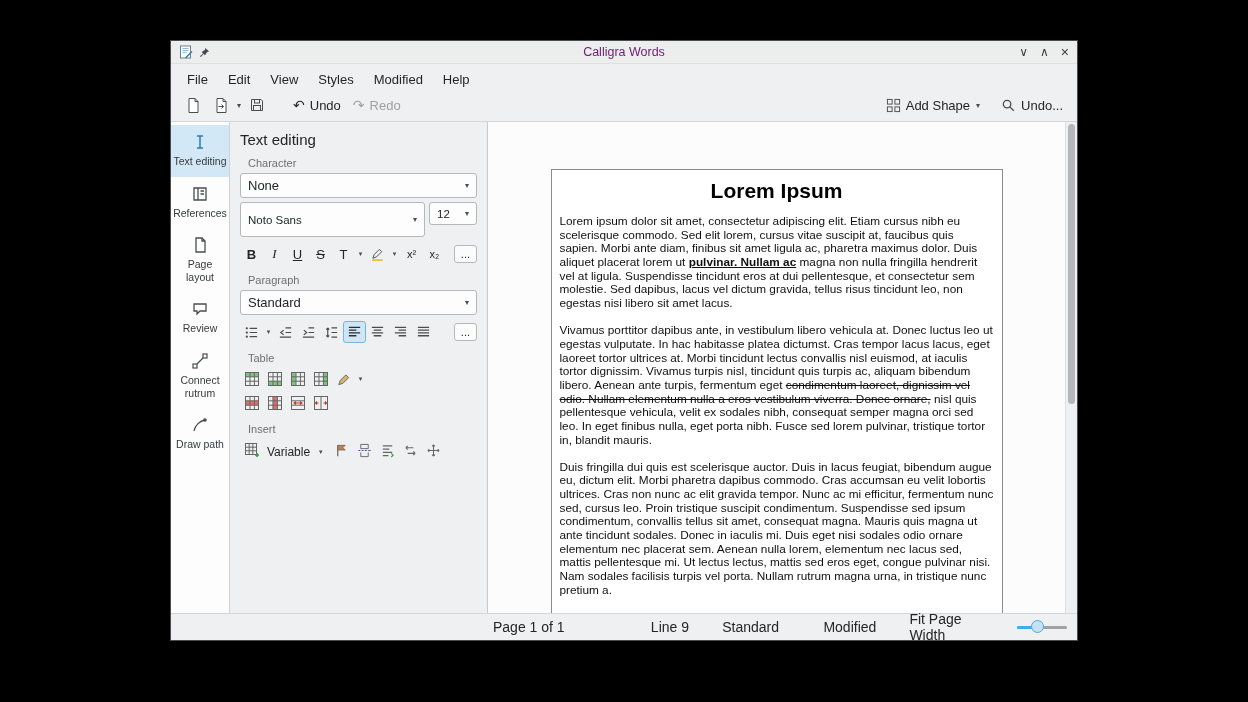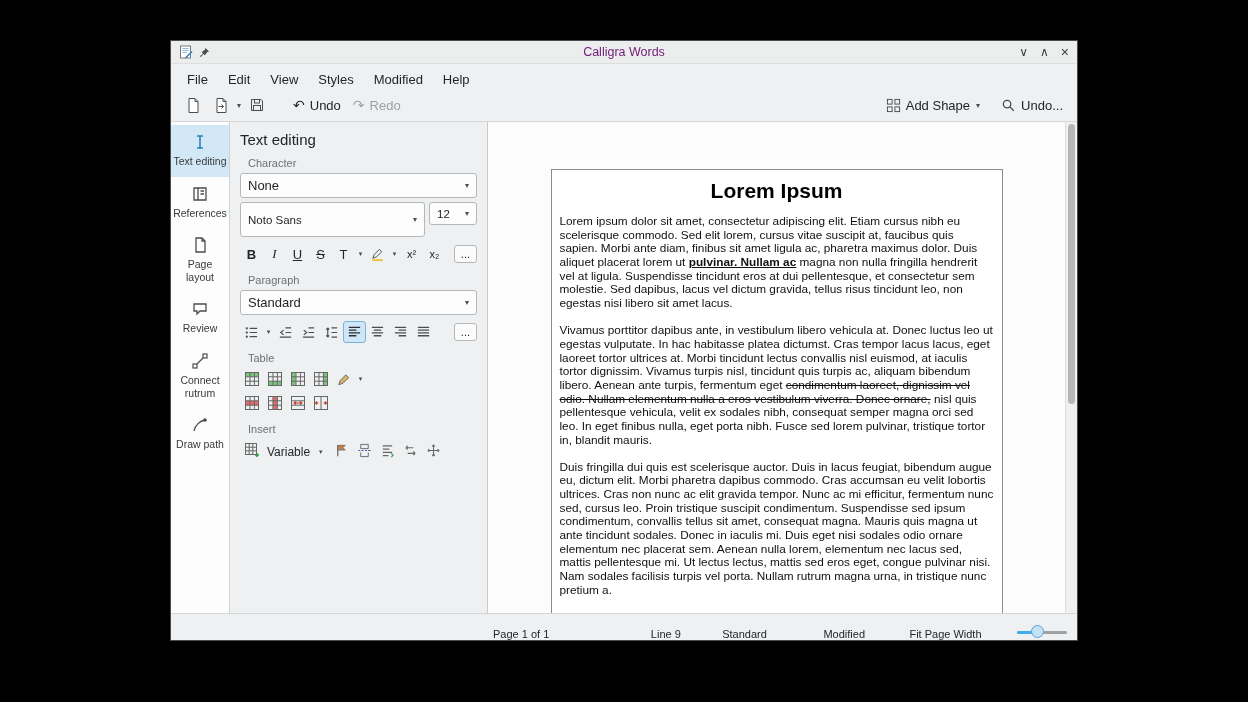--- a/index.html
+++ b/index.html
@@ -84,21 +84,21 @@
     padding:7px 8px 20px; min-height:980px; }
   .page-title { text-align:center; font-size:21px; font-weight:700; margin:2px 0 12px; color:#000; }
   .page p { font-size:11.8px; line-height:1.16; margin:0 0 13.5px; color:#101010; }
   .run-bold { font-weight:700;text-decoration:underline; }
   .run-strike { text-decoration:line-through; }
   .vscroll { width:12px; flex:0 0 12px; background:#eff0f1; border-left:1px solid #dcdedf; position:relative; }
   .vthumb { position:absolute; left:2px; right:2px; top:2px; height:57%; background:#b3b7b9; border-radius:4px; }
 
   
   .statusbar { height:27px; flex:0 0 27px; border-top:1px solid #d4d6d7; background:#eff0f1;
-    display:flex; align-items:flex-end; font-size:11px; padding:0 10px 0 322px;gap:16px; }
+    display:flex; align-items:center; font-size:14px; padding:0 10px 0 322px;gap:16px; }
   .sb-page { width:135px; }
   .sb-line { width:100px;padding-left:32px; }
   .sb-style { width:90px; }
   .sb-mod { width:98px;padding-left:12px; }
   .sb-zoommode { width:112px; }
   .slider { margin-left:auto; width:62px; height:16px; position:relative; display:flex; align-items:center; }
   .slider .track { width:100%; height:3px; background:#9ea2a5; border-radius:2px; overflow:hidden; }
   .slider .fill { width:42%; height:100%; background:#3daee9; }
   .slider .knob { position:absolute; left:calc(42% - 7px); top:1px; width:13px; height:13px;
     border-radius:50%; background:#c5e1f5; border:1px solid #5ca3d4; }

